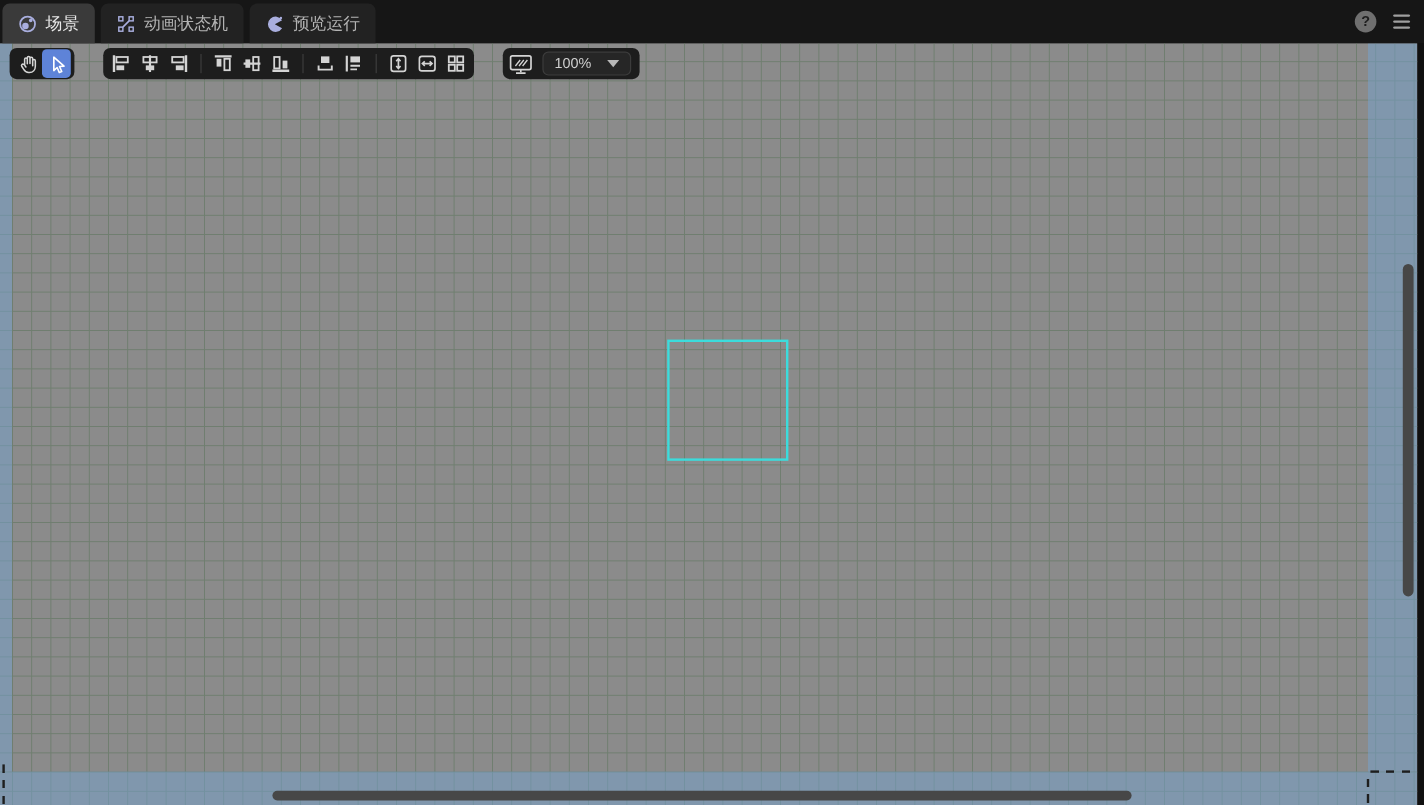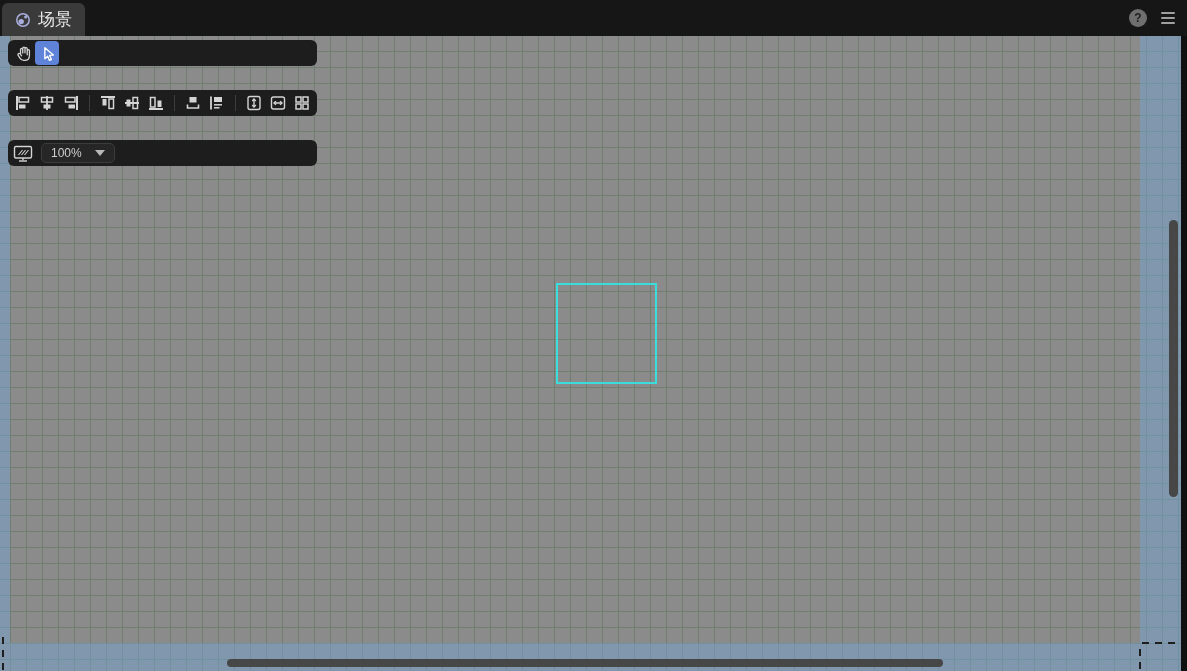--- a/index.html
+++ b/index.html
@@ -5,21 +5,21 @@
   * { margin:0; padding:0; box-sizing:border-box; }
   html,body { width:1187px; height:671px; overflow:hidden; background:#101010;
               font-family:"Liberation Sans", sans-serif; }
   #app { position:relative; width:1187px; height:671px; background:#101010; }
 
   
   .tabbar { position:absolute; top:0; left:0; width:1187px; height:36px;
             background:#161616; display:flex; align-items:flex-end; padding-left:2px; z-index:30; }
   .tab { height:33px; display:flex; align-items:center; gap:7px; padding:12px 13px;
          background:#222222; border-radius:6px 6px 0 0; margin-right:5px;
-         color:#b3b3b3; font-size:17px; cursor:default; white-space:nowrap; }
+         color:#b3b3b3; font-size:14px; cursor:default; white-space:nowrap; }
   .tab.active { background:#3a3a3a; color:#e8e8e8; }
   .tab svg { flex:0 0 auto; }
   .tabbar-right { position:absolute; right:12px; top:0; height:36px; display:flex;
                   align-items:center; gap:14px; }
   .help-circle { width:18px; height:18px; border-radius:50%; background:#6f6f6f;
                  color:#1d1d1d; font-size:12px; font-weight:bold; display:flex;
                  align-items:center; justify-content:center; }
   .burger { display:flex; flex-direction:column; gap:3px; }
   .burger i { display:block; width:14px; height:2px; background:#9f9f9f; border-radius:1px; }
 
@@ -45,21 +45,21 @@
 
   .selection { position:absolute; left:556px; top:247px; width:101px; height:101px;
                border:2px solid #3bdcdc; }
 
   .hscroll { position:absolute; left:227px; top:623px; width:716px; height:8px;
              background:#474747; border-radius:4px; }
   .vscroll { position:absolute; left:1169px; top:184px; width:9px; height:277px;
              background:#474747; border-radius:5px; }
 
   
-  .toolbar { position:absolute; top:4px; left:8px; display:flex; gap:24px; z-index:20;flex-direction:column; }
+  .toolbar { position:absolute; top:4px; left:8px; display:flex; gap:24px; z-index:20; }
   .pill { background:#1d1d1d; border-radius:6px; height:26px; display:flex;
           align-items:center; padding:0 3px; }
   .tbtn { width:24px; height:24px; display:flex; align-items:center; justify-content:center;
           border-radius:4px; cursor:default; }
   .tbtn.active { background:#5e83d8; }
   .sep { width:1px; height:16px; background:#3d3d3d; margin:0 6px; }
   .pill svg { display:block; }
   .rot90 { transform:rotate(90deg); }
   .rotm90 { transform:rotate(-90deg); }
   .flip { transform:scaleX(-1); }
@@ -78,20 +78,39 @@
 
   <div class="tabbar">
     <div class="tab active">
       <svg width="16" height="16" viewBox="0 0 16 16">
         <circle cx="8" cy="8" r="6.2" fill="none" stroke="#a9aede" stroke-width="1.5"></circle>
         <circle cx="6.2" cy="9.6" r="2.7" fill="#a9aede"></circle>
         <circle cx="10.6" cy="5" r="1.5" fill="#a9aede"></circle>
       </svg>
       <span>场景</span>
     </div>
+    <div class="tab">
+      <svg width="16" height="16" viewBox="0 0 16 16">
+        <g fill="none" stroke="#a9aede" stroke-width="1.2">
+          <rect x="2" y="2" width="3.4" height="3.4"></rect>
+          <rect x="10.6" y="2" width="3.4" height="3.4"></rect>
+          <rect x="2" y="10.6" width="3.4" height="3.4"></rect>
+          <rect x="10.6" y="10.6" width="3.4" height="3.4"></rect>
+        </g>
+        <line x1="5.4" y1="10.6" x2="10.6" y2="5.4" stroke="#a9aede" stroke-width="1.3"></line>
+      </svg>
+      <span>动画状态机</span>
+    </div>
+    <div class="tab">
+      <svg width="16" height="16" viewBox="0 0 16 16">
+        <path d="M8 8.2 L14.1 4.8 A6.4 6.4 0 1 0 14.1 11.6 Z" fill="#a9aede"></path>
+        <circle cx="13.1" cy="2.9" r="1" fill="#a9aede"></circle>
+      </svg>
+      <span>预览运行</span>
+    </div>
 
     <div class="tabbar-right">
       <div class="help-circle">?</div>
       <div class="burger">
           <i></i>
           <i></i>
           <i></i>
         </div>
     </div>
   </div>

